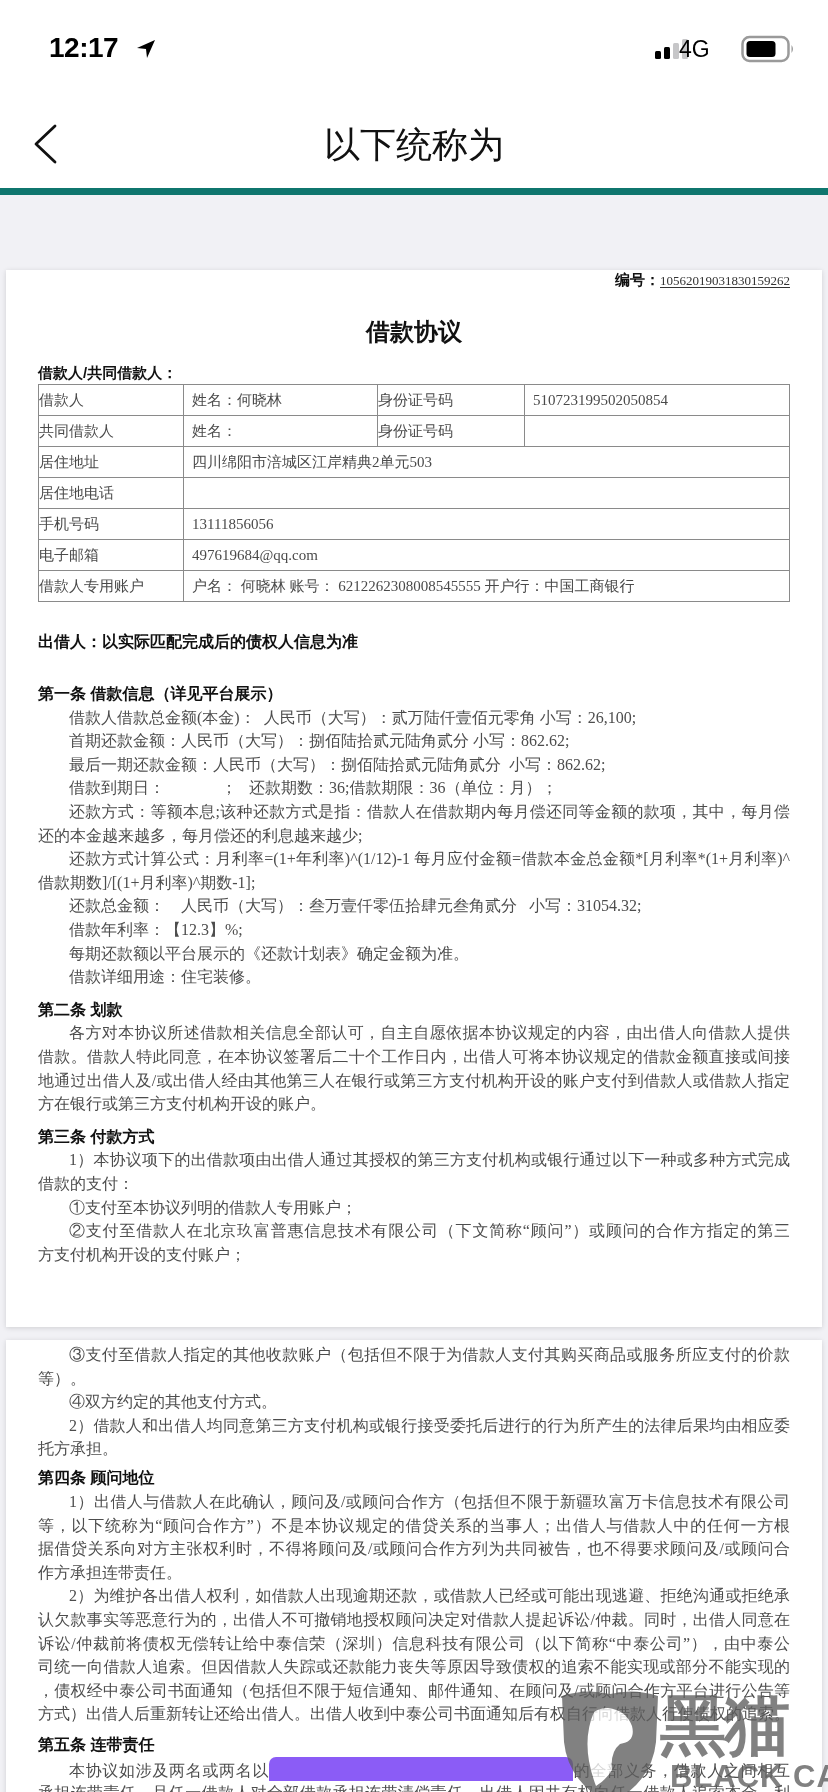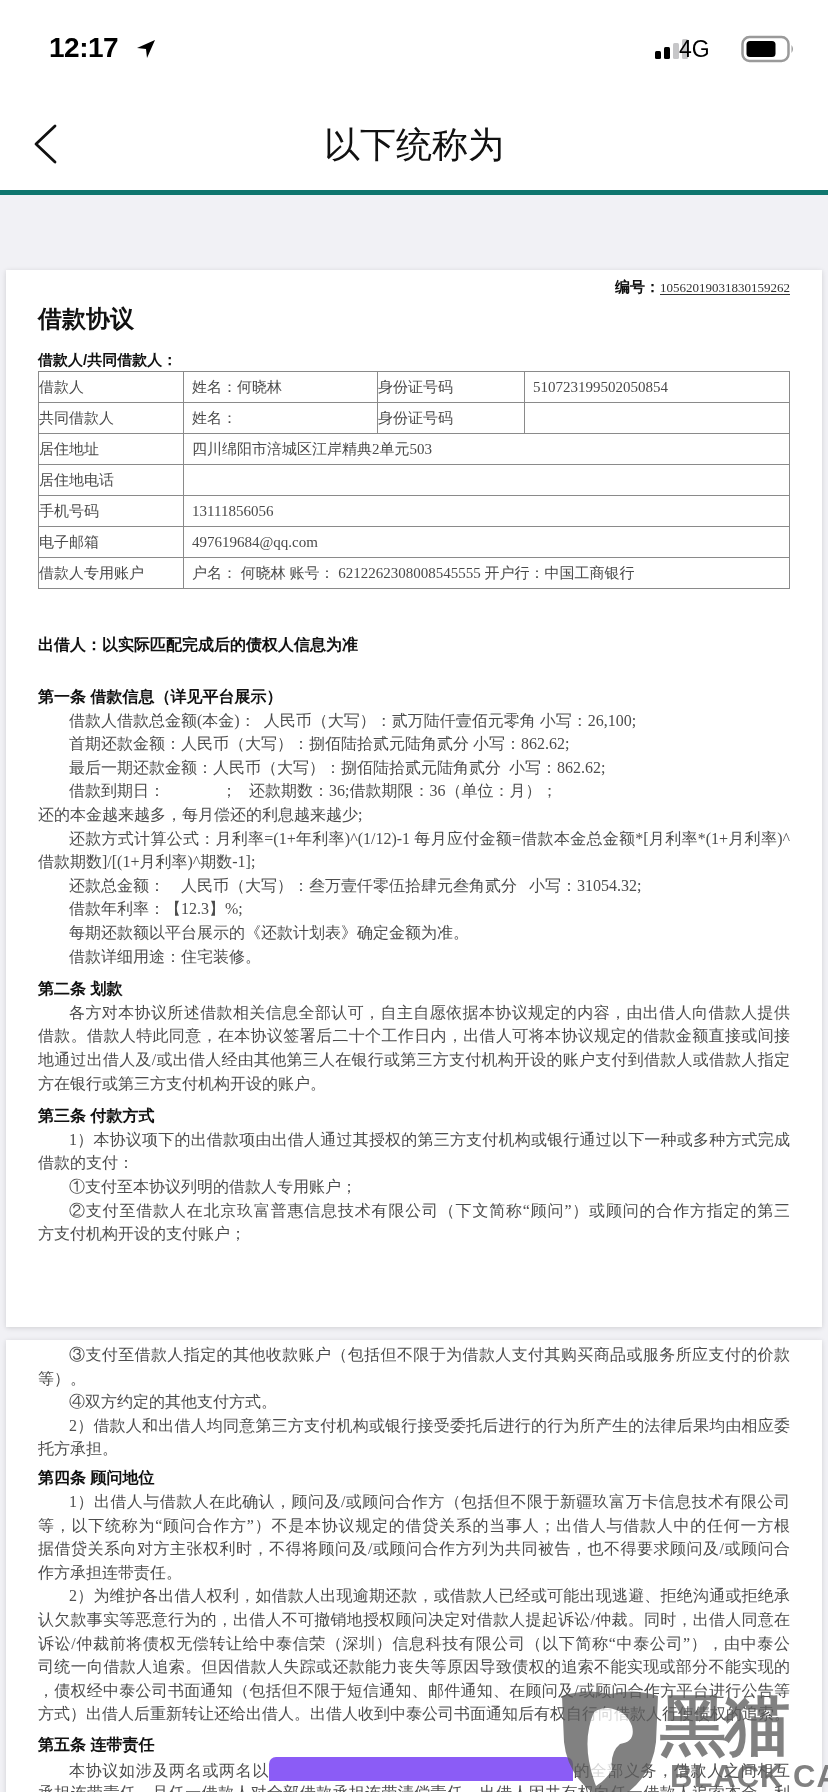--- a/index.html
+++ b/index.html
@@ -1,32 +1,32 @@
 <!DOCTYPE html>
 <html><head>
 <meta charset="utf-8">
 <style>
 *{box-sizing:border-box;margin:0;padding:0}
 html,body{width:828px;height:1792px;overflow:hidden}
 body{background:#f1f1f5;position:relative;font-family:"Liberation Sans",sans-serif;}
-.top{position:absolute;left:0;top:0;width:828px;height:195px;background:#fff;border-bottom:5px solid #0f766e}
+.top{position:absolute;left:0;top:0;width:828px;height:195px;background:#fff;border-bottom:7px solid #0f766e}
 .time{position:absolute;left:49px;top:30px;font:700 28px/36px "Liberation Sans",sans-serif;color:#000;letter-spacing:-0.5px}
 .loc-arrow{position:absolute;left:134px;top:37px;width:24px;height:24px}
 .signal{position:absolute;left:654px;top:38px;width:36px;height:22px}
 .net{position:absolute;left:679px;top:33px;font:400 23px/32px "Liberation Sans",sans-serif;color:#000}
 .battery{position:absolute;left:741px;top:35px;width:54px;height:28px}
 .back{position:absolute;left:28px;top:121px;width:36px;height:46px;cursor:pointer}
 .nav-title{position:absolute;left:0;right:0;top:122px;text-align:center;font:400 36px/46px "Liberation Sans",sans-serif;color:#111;pointer-events:none}
 .page{position:absolute;left:6px;width:816px;background:#fff;box-shadow:0 1px 5px rgba(0,0,0,.14);overflow:hidden;padding:0 32px}
 #page1{top:270px;height:1057px}
 #page2{top:1340px;height:470px;padding-top:3px}
-.docno{margin-top:7px;height:20px;line-height:20px;text-align:right;white-space:nowrap}
+.docno{height:20px;line-height:20px;text-align:right;white-space:nowrap}
 .docno .lbl{font:700 15px/20px "Liberation Sans",sans-serif;color:#111}
 .docno .no{font:400 13px/20px "Liberation Serif",serif;color:#333;text-decoration:underline;text-underline-offset:2px}
-.doc-title{margin-top:6px;height:32px;line-height:32px;font:700 24px/32px "Liberation Sans",sans-serif;color:#111}
+.doc-title{margin-top:26px;height:32px;line-height:32px;text-align:center;font:700 24px/32px "Liberation Sans",sans-serif;color:#111}
 .sub-h{margin-top:15px;height:20px;font:700 15px/20px "Liberation Sans",sans-serif;color:#111}
 table.info{margin-top:1px;border-collapse:collapse;width:751px;table-layout:fixed;font:400 15px "Liberation Serif",serif;color:#4a4a4a}
 table.info td{border:1.5px solid #8a8a8a;height:31px;vertical-align:middle;white-space:nowrap;overflow:hidden}
 table.info td.c{text-align:left}
 table.info td.v{padding-left:8px}
 .h{height:23.6px;font:700 16px/23.6px "Liberation Sans",sans-serif;color:#111;white-space:nowrap}
 .ln{height:23.6px;line-height:23.6px;font:400 16px/23.6px "Liberation Serif",serif;color:#4d4d4d;white-space:pre;overflow:hidden}
 .ln.ind{padding-left:31px}
 .ln.just{white-space:nowrap;text-align:justify;text-align-last:justify}
 .ln .u{text-decoration-color:#555;text-underline-offset:3px}
@@ -108,29 +108,30 @@
       <td class="c">电子邮箱</td>
       <td class="v" colspan="3">497619684@qq.com</td>
     </tr>
     <tr>
       <td class="c">借款人专用账户</td>
       <td class="v" colspan="3">户名： 何晓林 账号： 6212262308008545555 开户行：中国工商银行</td>
     </tr>
   </tbody>
     </table>
 
-  <div class="h" style="margin-top:44px">出借人：以实际匹配完成后的债权人信息为准</div>
+  <div class="h" style="margin-top:28px">出借人：以实际匹配完成后的债权人信息为准</div>
 
   <div class="section" style="margin-top:28.4px">
     <div class="h">第一条 借款信息（详见平台展示）</div>
     <div>
         <div class="ln ind"><span>借款人借款总金额(本金)：  人民币（大写）：</span><span class="u">贰万陆仟壹佰元零角</span><span> 小写：</span><span class="u">26,100</span><span>;</span></div>
         <div class="ln ind"><span>首期还款金额：人民币（大写）：</span><span class="u">捌佰陆拾贰元陆角贰分</span><span> 小写：</span><span class="u">862.62</span><span>;</span></div>
         <div class="ln ind"><span>最后一期还款金额：人民币（大写）：</span><span class="u">捌佰陆拾贰元陆角贰分</span><span>  小写：</span><span class="u">862.62</span><span>;</span></div>
         <div class="ln ind"><span>借款到期日：</span><span class="u">&nbsp;&nbsp;&nbsp;&nbsp;&nbsp;&nbsp;&nbsp;&nbsp;&nbsp;&nbsp;&nbsp;&nbsp;&nbsp;&nbsp;</span><span>；   还款期数：</span><span class="u">36</span><span>;借款期限：</span><span class="u">36（单位：月）</span><span>；</span></div>
+        <div class="ln ind just"><span>还款方式：</span><span class="u">等额本息</span><span>;该种还款方式是指：</span><span class="u">借款人在借款期内每月偿还同等金额的款项，其中，每月偿</span></div>
         <div class="ln"><span class="u">还的本金越来越多，每月偿还的利息越来越少</span><span>;</span></div>
         <div class="ln ind just"><span>还款方式计算公式：</span><span class="u">月利率=(1+年利率)^(1/12)-1 每月应付金额=借款本金总金额*[月利率*(1+月利率)^</span></div>
         <div class="ln"><span class="u">借款期数]/[(1+月利率)^期数-1]</span><span>;</span></div>
         <div class="ln ind"><span>还款总金额：    人民币（大写）：</span><span class="u">叁万壹仟零伍拾肆元叁角贰分</span><span>   小写：</span><span class="u">31054.32</span><span>;</span></div>
         <div class="ln ind"><span>借款年利率：【12.3】%;</span></div>
         <div class="ln ind"><span>每期还款额以平台展示的《还款计划表》确定金额为准。</span></div>
         <div class="ln ind"><span>借款详细用途：</span><span class="u">住宅装修</span><span>。</span></div>
       </div>
   </div>
   <div class="section" style="margin-top:9.2px">

